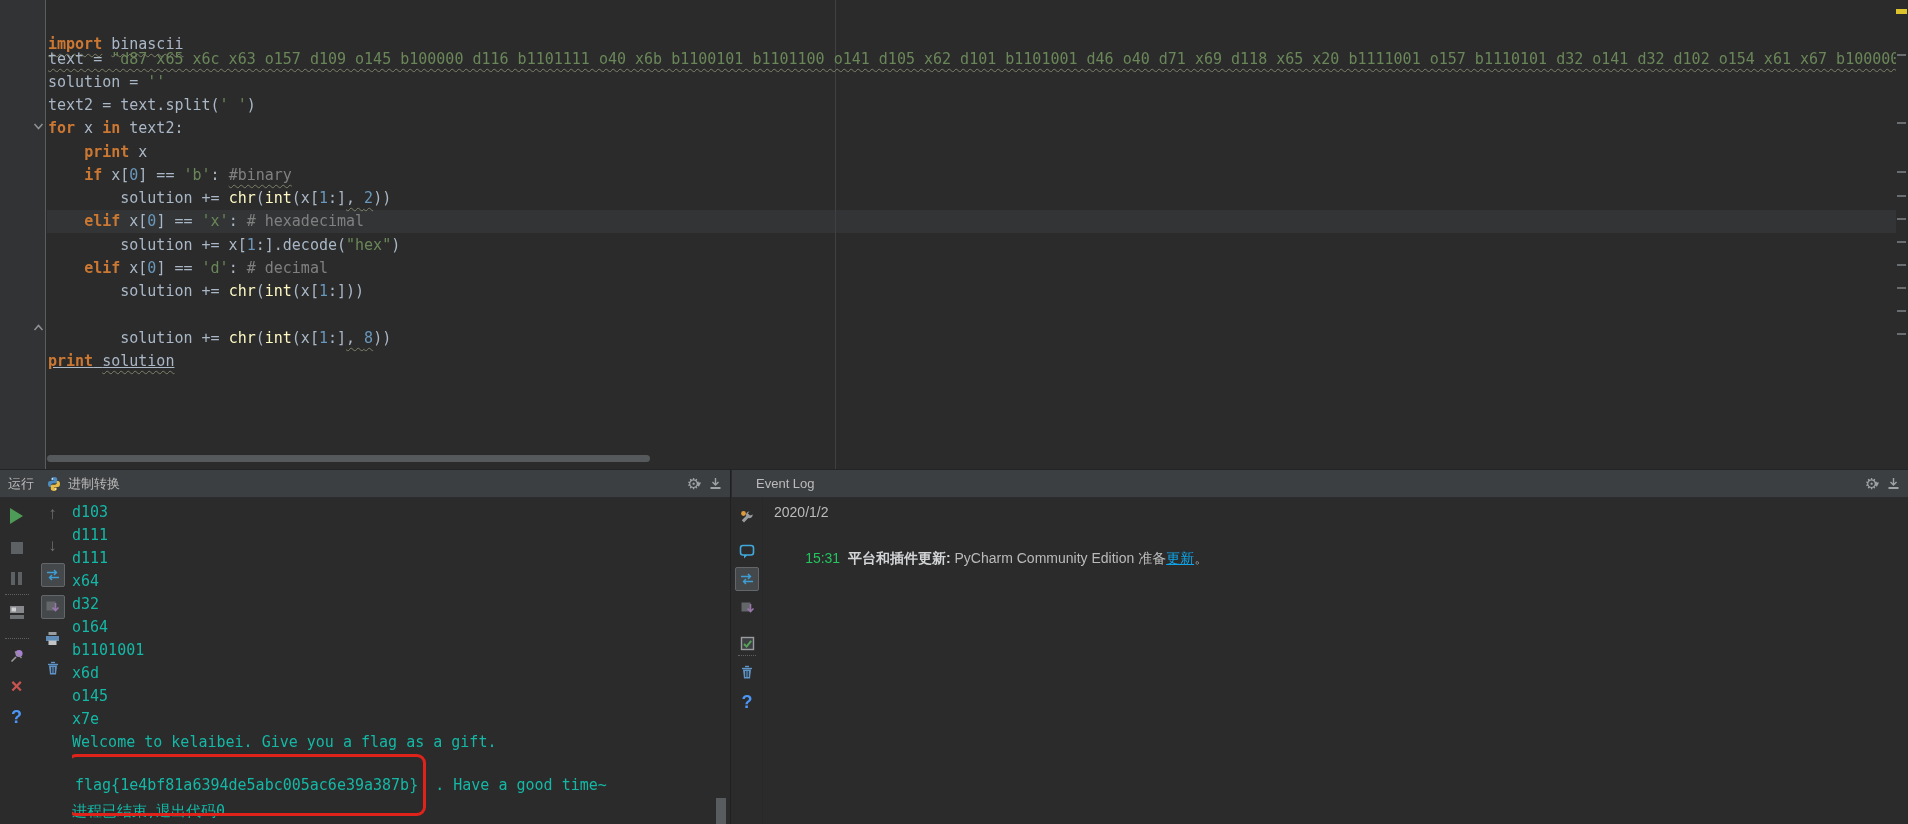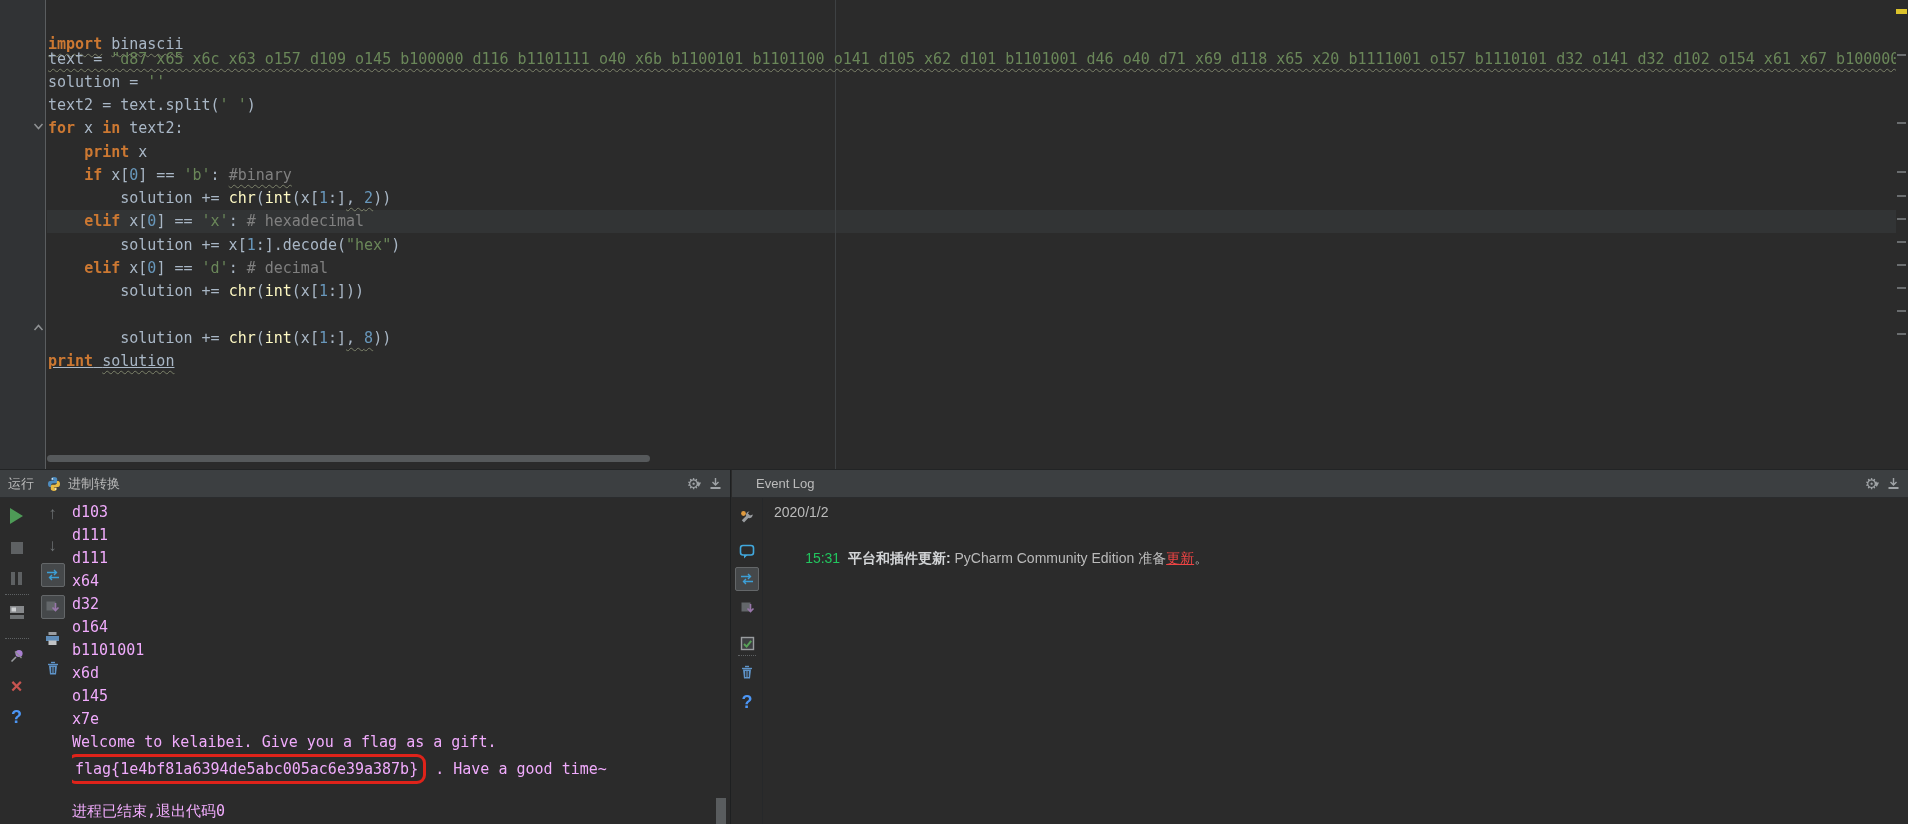--- a/index.html
+++ b/index.html
@@ -28,30 +28,30 @@
   #bottom{position:absolute;left:0;top:469px;width:1908px;height:355px;background:#2b2b2b;border-top:1px solid #222425;}
   .panel-header{position:absolute;left:0;top:0;right:0;height:28px;background:#3c3f41;border-bottom:1px solid #2a2c2e;display:flex;align-items:center;color:#bbbbbb;font-size:13px;}
   #run-panel{position:absolute;left:0;top:0;width:731px;height:355px;border-right:1px solid #1e2021;}
   #run-body{position:absolute;left:0;top:28px;right:0;bottom:0;overflow:hidden;}
   #tb1{position:absolute;left:0;top:0;width:33px;height:100%;}
   #tb2{position:absolute;left:33px;top:0;width:39px;height:100%;}
   .tbi{position:absolute;left:50%;transform:translateX(-50%);width:20px;height:20px;display:flex;align-items:center;justify-content:center;cursor:default;}
   .dotsep{position:absolute;left:50%;transform:translateX(-50%);width:24px;border-top:1px dotted #5e6163;height:0;}
   .togglebox{width:24px;height:24px;border:1px solid #646769;background:#45484a;border-radius:2px;display:flex;align-items:center;justify-content:center;}
   #console{position:absolute;left:72px;top:3px;right:26px;overflow:hidden;}
-  .console-line{height:23px;line-height:23px;font-family:"DejaVu Sans Mono",monospace;font-size:15px;color:#f0abfc;white-space:pre;}
-  .flag-box{display:inline-block;border:3px solid #df231a;border-radius:9px;padding:0 5px;margin-left:-5px;line-height:24px;position:relative;}
+  .console-line{height:23px;line-height:23px;font-family:"DejaVu Sans Mono",monospace;font-size:15px;color:#14b8a6;white-space:pre;}
+  .flag-box{display:inline-block;border:3px solid #df231a;border-radius:9px;padding:16px 5px;margin-left:-5px;line-height:24px;position:relative;}
   #console-vscroll{position:absolute;right:4px;top:300px;width:10px;height:27px;background:#595c5e;}
 
   #eventlog-panel{position:absolute;left:732px;top:0;right:0;height:355px;}
   #el-strip{position:absolute;left:0;top:28px;width:31px;bottom:0;border-right:1px solid #26282a;}
   #el-content{position:absolute;left:42px;top:31px;right:2px;}
   .el-line{height:23px;line-height:23px;font-size:14px;color:#bbbbbb;white-space:pre;}
   .el-time{color:#22c55e;} .el-source{color:#d2d4d6;font-weight:bold;}
-  .el-link{color:#ef4444;text-decoration:underline;cursor:pointer;}
+  .el-link{color:#0ea5e9;text-decoration:underline;cursor:pointer;}
 
   .hdr-right{margin-left:auto;display:flex;align-items:center;gap:8px;}
   .gear{color:#9fa3a6;font-size:15px;line-height:1;}
   .caret{color:#9fa3a6;font-size:9px;margin-left:-4px;}
   .glyph-btn{display:flex;align-items:center;cursor:default;}
 </style>
 </head>
 <body>
 
 <div id="editor">

